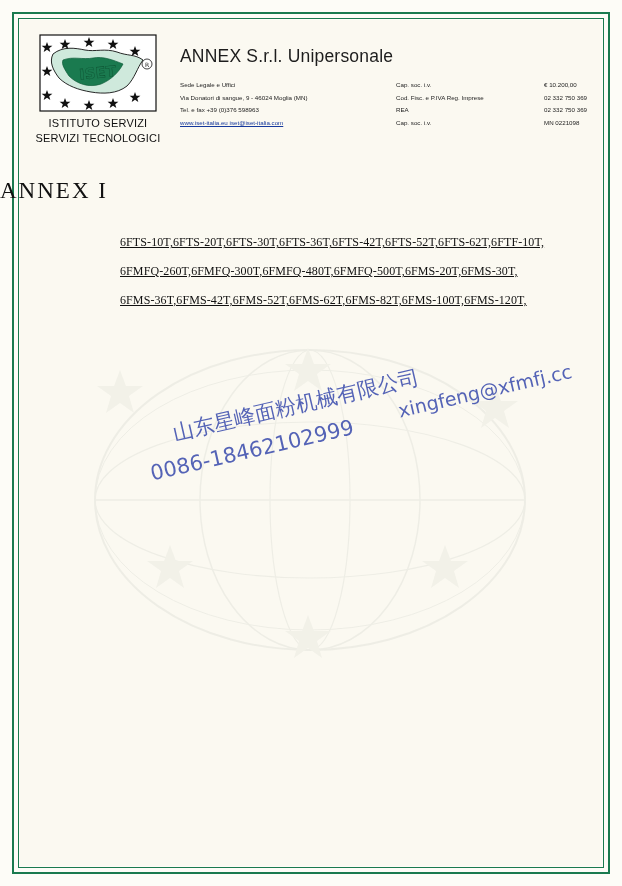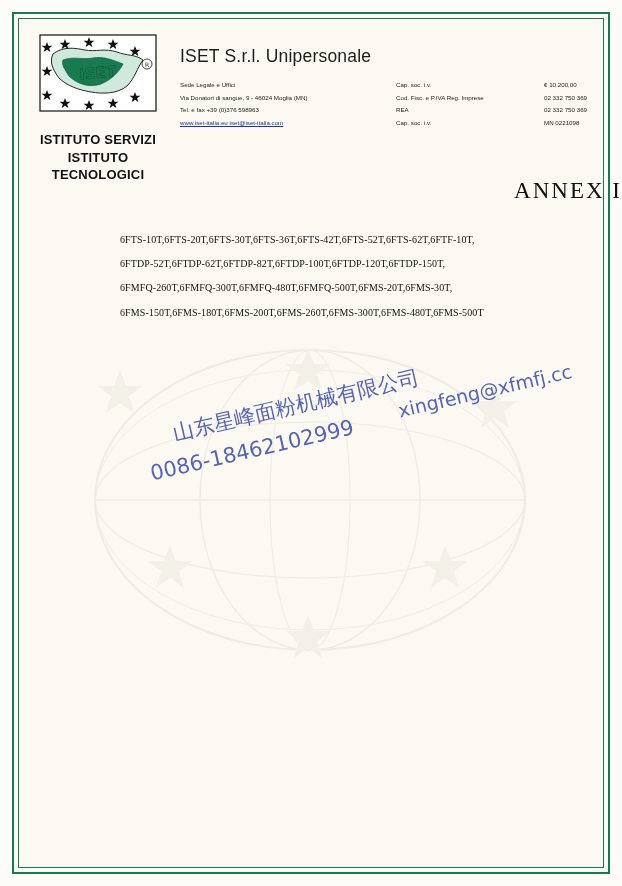--- a/index.html
+++ b/index.html
@@ -57,26 +57,26 @@
     text-align: center;
     padding-top: 2px;
   }
   .logo-mark {
     position: relative;
     width: 118px;
     height: 78px;
     margin: 0 auto;
   }
   .logo-caption {
-    font-size: 13px;
-    font-weight: bold;
+    font-size: 11px;
+    font-weight: normal;
     color: #111;
     letter-spacing: 0.2px;
     line-height: 1.35;
-    margin-top: 19px;
+    margin-top: 4px;
   }
   .header-right {
     flex: 1 1 auto;
     padding-left: 18px;
     padding-top: 14px;
   }
   .company-name {
     font-size: 17.5px;
     color: #1d1d1d;
     letter-spacing: 0.2px;
@@ -97,37 +97,38 @@
   }
   .col-a { width: 216px; }
   .col-b { width: 148px; }
   .col-c { width: auto; }
   .link { color: #15389c; text-decoration: underline; }
   
   .doc-title {
     position: absolute;
     left: 0; right: 0;
     top: 178px;
-    text-align: right;
+    text-align: left;
     font-family: "Liberation Serif", serif;
     font-size: 23px;
     letter-spacing: 2px;
     color: #111;
   }
   
   .model-list {
     position: absolute;
     left: 120px;
     top: 228px;
     width: 420px;
     font-family: "Liberation Serif", serif;
-    font-size: 10px;
+    font-size: 12px;
     color: #111;
     line-height: 2.42;
     letter-spacing: 0.1px;
+    text-decoration: underline;
   }
   .model-line { white-space: nowrap; }
   
   .wm-cn {
     position: absolute;
     left: 170px; top: 420px;
     font-size: 21px;
     color: #2b3ea8;
     opacity: 0.80;
     transform: rotate(-13deg);
@@ -208,26 +209,26 @@
             <polygon points="50,3 51.4,6.8 55.4,6.8 52.2,9.2 53.3,13 50,10.7 46.7,13 47.8,9.2 44.6,6.8 48.6,6.8"></polygon>
             <polygon points="74,5 75.4,8.8 79.4,8.8 76.2,11.2 77.3,15 74,12.7 70.7,15 71.8,11.2 68.6,8.8 72.6,8.8"></polygon>
             <polygon points="96,12 97.4,15.8 101.4,15.8 98.2,18.2 99.3,22 96,19.7 92.7,22 93.8,18.2 90.6,15.8 94.6,15.8"></polygon>
           </g>
           <circle cx="108" cy="30" r="5" fill="none" stroke="#111" stroke-width="0.8"></circle>
           <text x="108" y="33" font-family="DejaVu Sans, sans-serif" font-size="6" text-anchor="middle" fill="#111">R</text>
         </svg>
       </div>
       <div class="logo-caption">
         <div>ISTITUTO SERVIZI</div>
-        <div>ISTITUTO TECNOLOGICI</div>
+        <div>SERVIZI TECNOLOGICI</div>
       </div>
     </div>
 
     <div class="header-right">
-      <div class="company-name">ISET S.r.l. Unipersonale</div>
+      <div class="company-name">ANNEX S.r.l. Unipersonale</div>
       <table class="info-table">
         <tbody>
           <tr>
             <td class="col-a">Sede Legale e Uffici</td>
             <td class="col-b">Cap. soc. i.v.</td>
             <td class="col-c">€ 10.200,00</td>
           </tr>
           <tr>
             <td class="col-a">Via Donatori di sangue, 9 - 46024 Moglia (MN)</td>
             <td class="col-b">Cod. Fisc. e P.IVA Reg. Imprese</td>
@@ -245,22 +246,21 @@
           </tr>
         </tbody>
       </table>
     </div>
   </div>
 
   <div class="doc-title">ANNEX I</div>
 
   <div class="model-list">
     <div class="model-line">6FTS-10T,6FTS-20T,6FTS-30T,6FTS-36T,6FTS-42T,6FTS-52T,6FTS-62T,6FTF-10T,</div>
-    <div class="model-line">6FTDP-52T,6FTDP-62T,6FTDP-82T,6FTDP-100T,6FTDP-120T,6FTDP-150T,</div>
     <div class="model-line">6FMFQ-260T,6FMFQ-300T,6FMFQ-480T,6FMFQ-500T,6FMS-20T,6FMS-30T,</div>
-    <div class="model-line">6FMS-150T,6FMS-180T,6FMS-200T,6FMS-260T,6FMS-300T,6FMS-480T,6FMS-500T</div>
+    <div class="model-line">6FMS-36T,6FMS-42T,6FMS-52T,6FMS-62T,6FMS-82T,6FMS-100T,6FMS-120T,</div>
   </div>
 
   <div class="wm-cn">山东星峰面粉机械有限公司</div>
   <div class="wm-phone">0086-18462102999</div>
   <div class="wm-mail">xingfeng@xfmfj.cc</div>
 
 </div>
 
 </body></html>

